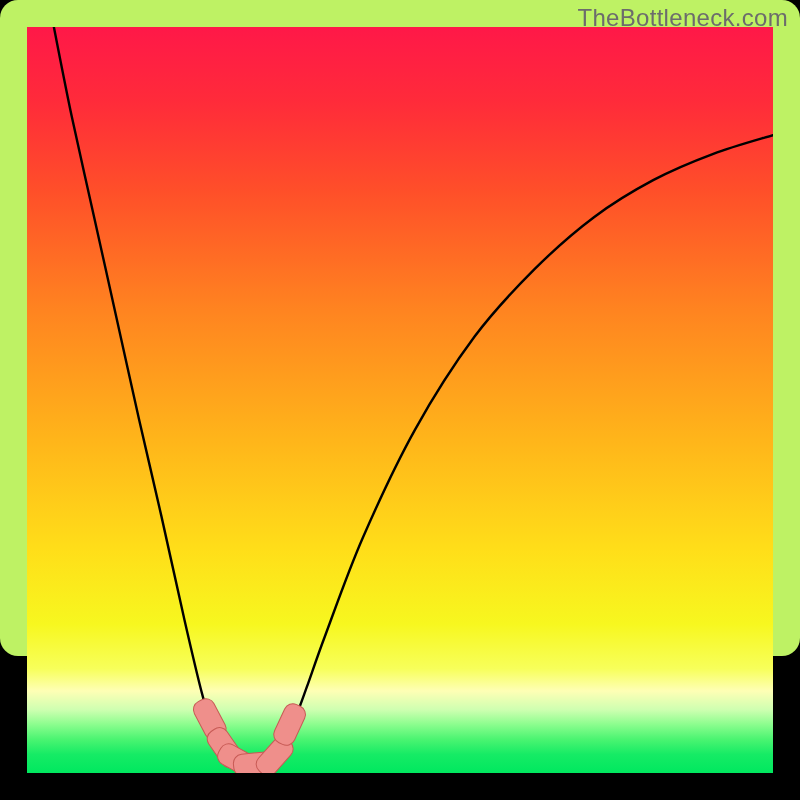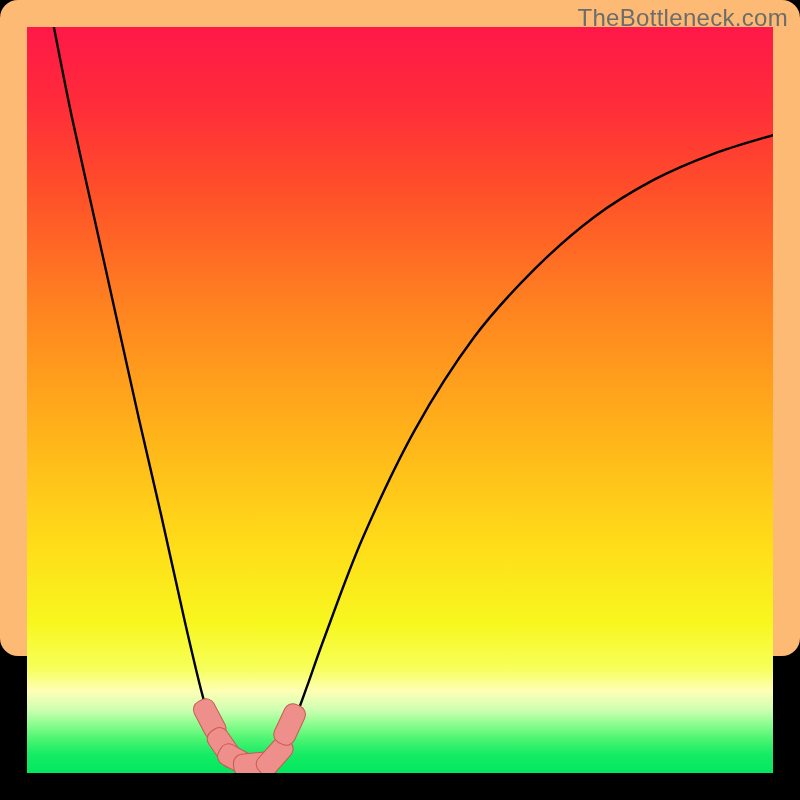--- a/index.html
+++ b/index.html
@@ -10,21 +10,21 @@
     background: #000000;
     overflow: hidden;
     font-family: Arial, Helvetica, sans-serif;
   }
   .frame {
     position: absolute;
     left: 0;
     top: 0;
     width: 800px;
     height: 656px;
-    background: #fdba74;
+    background: #bef264;
     border-radius: 18px;
   }
   .watermark {
     position: absolute;
     top: 4px;
     right: 12px;
     color: #6c6c6c;
     font-size: 24px;
     font-weight: 500;
     letter-spacing: 0.3px;

